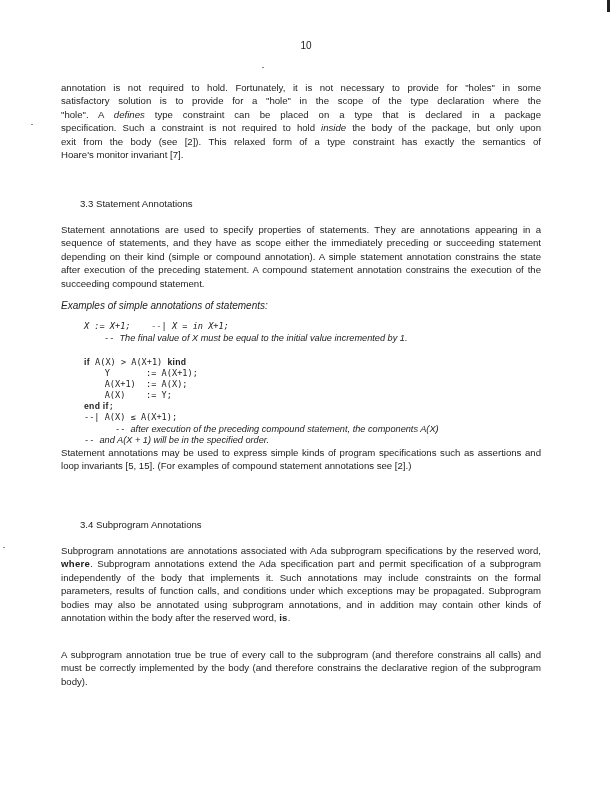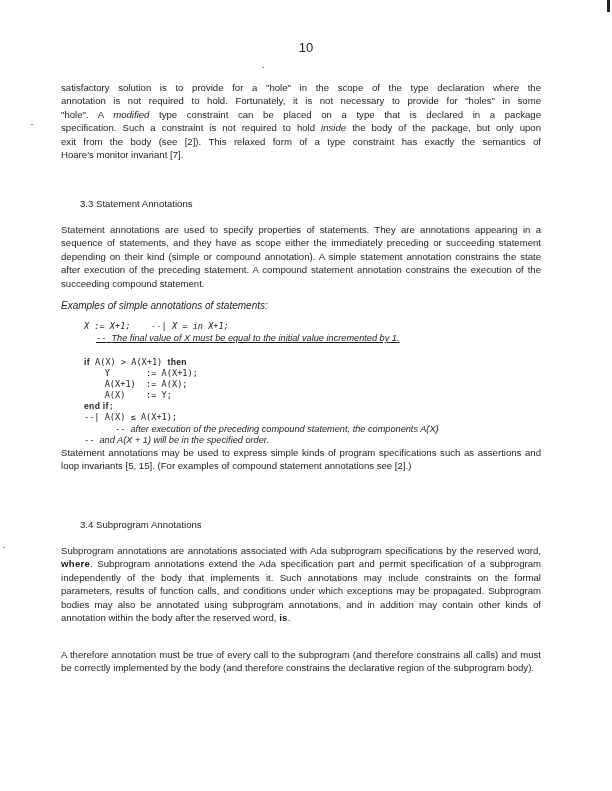--- a/index.html
+++ b/index.html
@@ -1,19 +1,19 @@
 <!DOCTYPE html>
 <html><head>
 <meta charset="utf-8">
 <style>
   html, body { margin: 0; padding: 0; background: #ffffff; }
   body { width: 612px; height: 791px; position: relative; overflow: hidden;
          font-family: "Liberation Sans", sans-serif; color: #1a1a1a; }
   .page-number { position: absolute; top: 40px; left: 0; width: 612px; text-align: center;
-                 font-size: 13px; color: #222; }
+                 font-size: 10px; color: #222; }
   .edge-mark { position: absolute; top: 0; right: 2px; width: 3px; height: 12px; background: #222; }
   .para { position: absolute; left: 61px; width: 480px; font-size: 9.6px; line-height: 13.4px;
           text-align: justify; color: #1c1c1c; }
   .para.last-ragged { text-align-last: left; }
   .heading { position: absolute; left: 62px; font-size: 9.6px; color: #222; margin-left: 18px; }
   .caption { position: absolute; left: 61px; font-size: 10px; font-style: italic; color: #222; }
   .code { position: absolute; font-family: "DejaVu Sans Mono", monospace; font-size: 8.6px;
           color: #1c1c1c; white-space: pre; line-height: 11px; }
   .code-comment { position: absolute; font-size: 9.2px; color: #1c1c1c; white-space: pre; line-height: 11px; }
   .code-comment .dash { font-family: "DejaVu Sans Mono", monospace; font-size: 8.6px; }
@@ -25,41 +25,41 @@
 </head>
 <body>
 
 <div class="edge-mark"></div>
 <div class="page-number">10</div>
 <div class="speck" style="left:262px;top:67px;"></div>
 <div class="speck" style="left:31px;top:124px;"></div>
 <div class="speck" style="left:3px;top:547px;"></div>
 
 <div class="para" style="top:81px;">
+  <div style="text-align-last:justify;">annotation is not required to hold.  Fortunately, it is not necessary to provide for "holes" in some</div>
   <div style="text-align-last:justify;">satisfactory solution is to provide for a "hole" in the scope of the type declaration where the</div>
-  <div style="text-align-last:justify;">annotation is not required to hold.  Fortunately, it is not necessary to provide for "holes" in some</div>
-  <div style="text-align-last:justify;"><span>"hole".   A </span><em>modified</em><span> type constraint can be placed on a type that is declared in a package</span></div>
+  <div style="text-align-last:justify;"><span>"hole".   A </span><em>defines</em><span> type constraint can be placed on a type that is declared in a package</span></div>
   <div style="text-align-last:justify;"><span>specification. Such a constraint is not required to hold </span><em>inside</em><span> the body of the package, but only upon</span></div>
   <div style="text-align-last:justify;">exit from the body (see [2]).  This relaxed form of a type constraint has exactly the semantics of</div>
   <div>Hoare's monitor invariant [7].</div>
 </div>
 
 <div class="heading" style="top:198px;">3.3 Statement Annotations</div>
 
 <div class="para last-ragged" style="top:223px;">Statement annotations are used to specify properties of statements.  They are annotations appearing in a sequence of statements, and they have as scope either the immediately preceding or succeeding statement depending on their kind (simple or compound annotation).  A simple statement annotation constrains the state after execution of the preceding statement. A compound statement annotation constrains the execution of the succeeding compound statement.</div>
 
 <div class="caption" style="top:300px;">Examples of simple annotations of statements:</div>
 
 <div class="code" style="left:84px;top:321px;font-style:italic;">X := X+1;    --| X = in X+1;</div>
-<div class="code-comment" style="left:96px;top:333px;text-decoration:underline;"><span class="dash">--</span>  <i>The final value of X must be equal to the initial value incremented by 1.</i></div>
+<div class="code-comment" style="left:104px;top:333px;"><span class="dash">--</span>  <i>The final value of X must be equal to the initial value incremented by 1.</i></div>
 
-<div class="code" style="left:84px;top:357px;"><div><span class="kw">if</span><span> A(X) &gt; A(X+1) </span><span class="kw">then</span></div><div>    Y       := A(X+1);</div><div>    A(X+1)  := A(X);</div><div>    A(X)    := Y;</div><div><span class="kw">end if</span><span>;</span></div><div>--| A(X) ≤ A(X+1);</div></div>
+<div class="code" style="left:84px;top:357px;"><div><span class="kw">if</span><span> A(X) &gt; A(X+1) </span><span class="kw">kind</span></div><div>    Y       := A(X+1);</div><div>    A(X+1)  := A(X);</div><div>    A(X)    := Y;</div><div><span class="kw">end if</span><span>;</span></div><div>--| A(X) ≤ A(X+1);</div></div>
 
 <div class="code-comment" style="left:84px;top:424px;margin-left:31px;"><span class="dash">--</span>  <i>after execution of the preceding compound statement, the components A(X)</i></div>
 <div class="code-comment" style="left:84px;top:435px;"><span class="dash">--</span>  <i>and A(X + 1) will be in the specified order.</i></div>
 
 <div class="para last-ragged" style="top:446px;">Statement annotations may be used to express simple kinds of program specifications such as assertions and loop invariants [5, 15].  (For examples of compound statement annotations see [2].)</div>
 
 <div class="heading" style="top:519px;">3.4 Subprogram Annotations</div>
 
 <div class="para last-ragged" style="top:544px;"><span>Subprogram annotations are annotations associated with Ada subprogram specifications by the reserved word, </span><span class="kw">where</span><span>.  Subprogram annotations extend the Ada specification part and permit specification of a subprogram independently of the body that implements it.  Such annotations may include constraints on the formal parameters, results of function calls, and conditions under which exceptions may be propagated.  Subprogram bodies may also be annotated using subprogram annotations, and in addition may contain other kinds of annotation within the body after the reserved word, </span><span class="kw">is</span><span>.</span></div>
 
-<div class="para last-ragged" style="top:648px;">A therefore annotation must be true of every call to the subprogram (and therefore constrains all calls) and must be correctly implemented by the body (and therefore constrains the declarative region of the subprogram body).</div>
+<div class="para last-ragged" style="top:648px;">A subprogram annotation true be true of every call to the subprogram (and therefore constrains all calls) and must be correctly implemented by the body (and therefore constrains the declarative region of the subprogram body).</div>
 
 </body></html>

